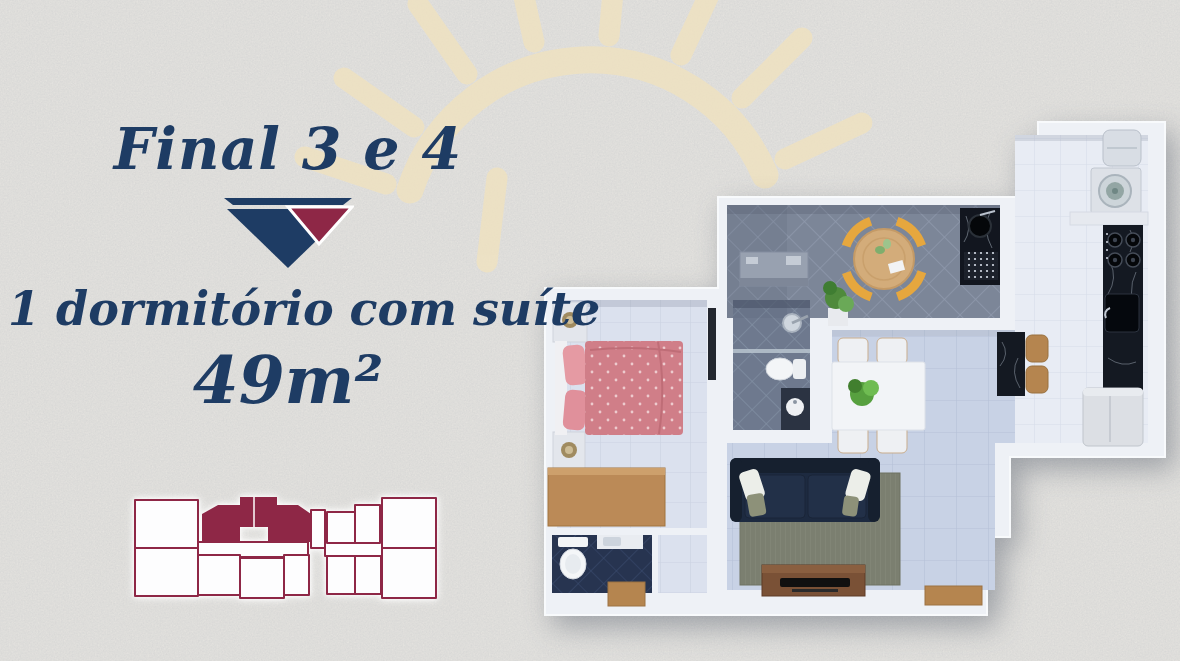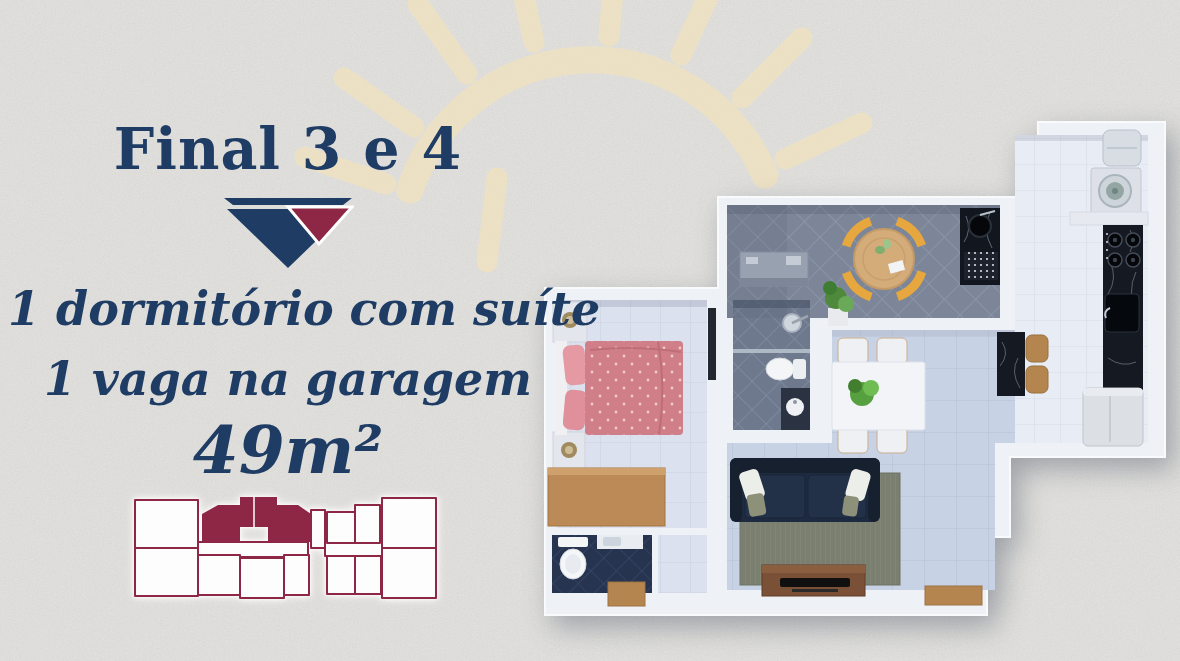--- a/index.html
+++ b/index.html
@@ -3,21 +3,21 @@
 <meta charset="utf-8">
 <style>
   html,body{margin:0;padding:0;background:#cfcecb;}
   .canvas{position:relative;width:1180px;height:661px;background:#eae8e3;overflow:hidden;
           font-family:"DejaVu Serif", serif;}
   .texture,.sun{position:absolute;left:0;top:0;pointer-events:none;}
   .texture{z-index:0;}
   .sun{z-index:1;}
   .left-panel{position:absolute;left:8px;top:112px;width:560px;text-align:center;
               color:#1e3c64;z-index:3;}
-  .title{font-size:57px;font-weight:600;letter-spacing:1px;line-height:74px;}
+  .title{font-size:57px;font-style:italic;font-weight:600;letter-spacing:1px;line-height:74px;}
   .logo{display:block;margin:12px auto 4px auto;}
   .features{margin-top:2px;}
   .feature{font-size:46px;font-style:italic;line-height:70px;white-space:nowrap;font-weight:bold;}
   .feature.area{font-size:66px;line-height:72px;}
   .keyplan{position:absolute;left:130px;top:492px;z-index:3;
            filter:drop-shadow(0 0 2px rgba(255,255,255,.95)) drop-shadow(0 0 4px rgba(255,255,255,.8));}
   .plan{position:absolute;left:540px;top:112px;z-index:2;
         filter:drop-shadow(8px 11px 14px rgba(55,65,85,.38));}
 </style>
 </head>
@@ -55,21 +55,20 @@
     <div class="title">Final 3 e 4</div>
 
     <svg class="logo" width="132" height="72" viewBox="0 0 132 72">
       <polygon points="2,0 130,0 121,7 11,7" fill="#1e3c64"></polygon>
       <polygon points="5,11 127,11 66,70" fill="#1e3c64"></polygon>
       <polygon points="66,9 130,9 97,46" fill="#8e2746" stroke="#ffffff" stroke-width="3"></polygon>
     </svg>
 
     <div class="features">
       <div class="feature">1 dormitório com suíte</div>
-      <div class="feature">1 vaga na garagem</div>
       <div class="feature area">49m²</div>
     </div>
   </div>
 
   <svg class="keyplan" width="312" height="118" viewBox="0 0 312 118">
     <g fill="#fdfdfe" stroke="#8e2746" stroke-width="2" stroke-linejoin="round">
       <rect x="5" y="8" width="63" height="96"></rect>
       <rect x="68" y="50" width="110" height="15"></rect>
       <rect x="68" y="63" width="42" height="40"></rect>
       <rect x="110" y="66" width="44" height="40"></rect>

